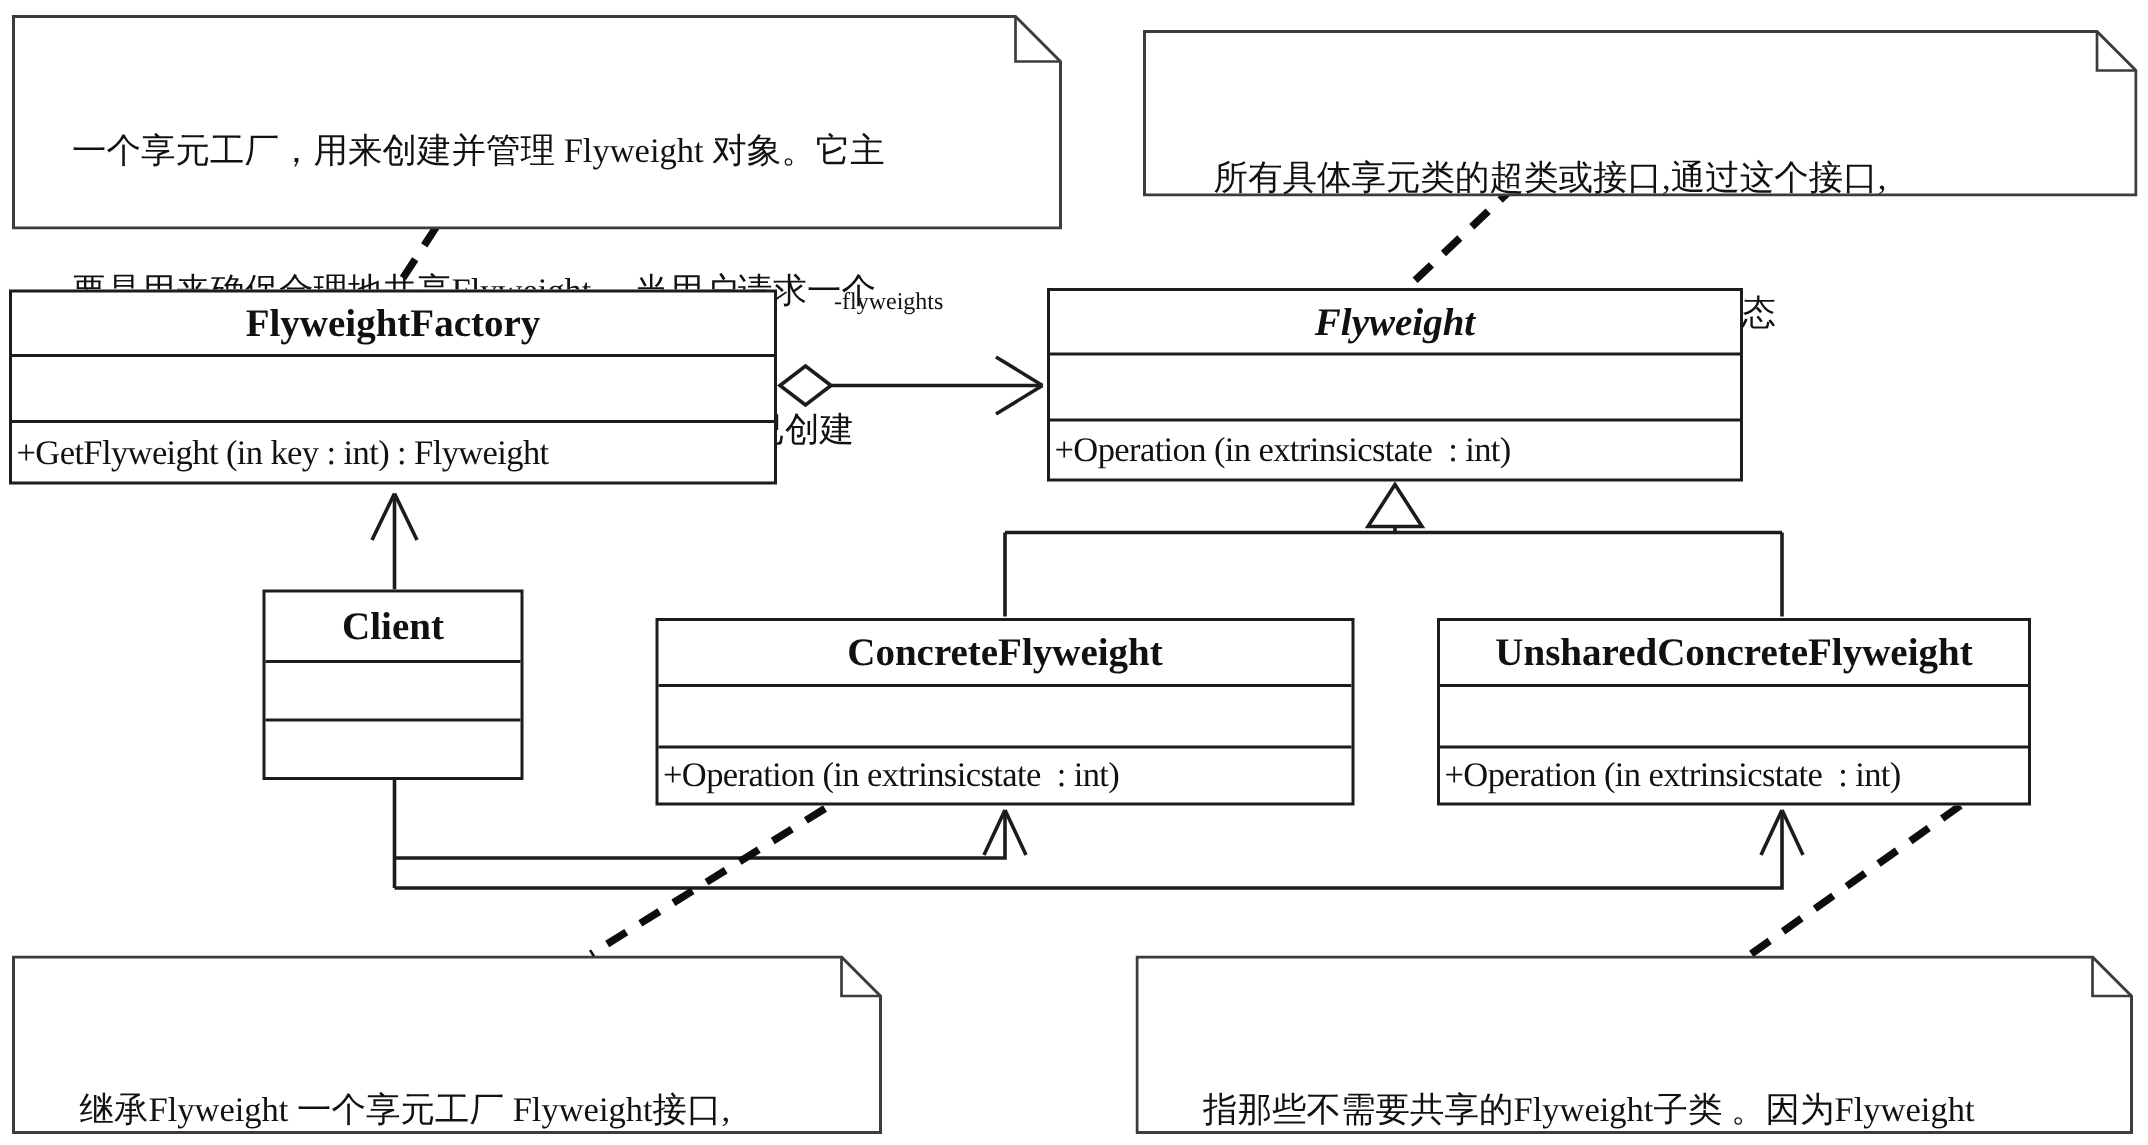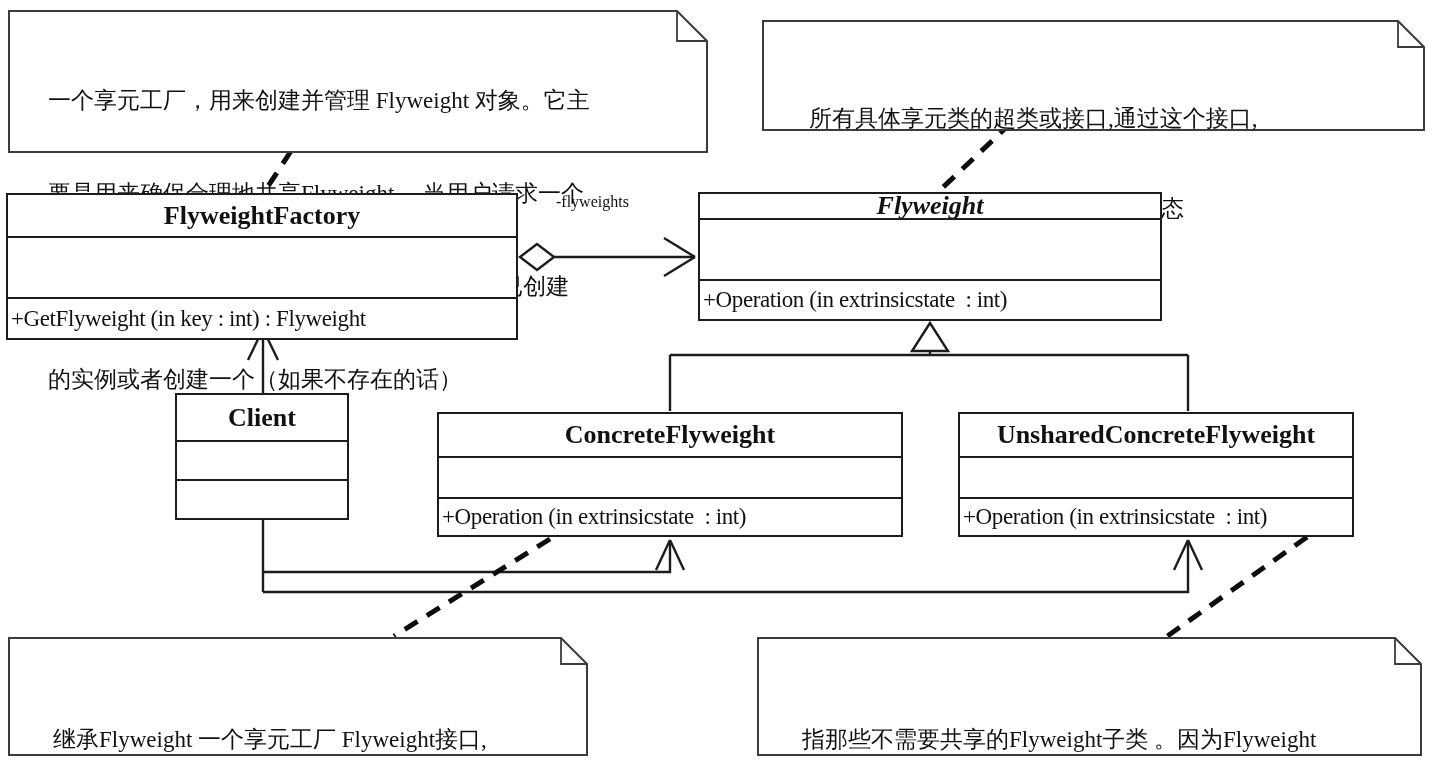--- a/index.html
+++ b/index.html
@@ -93,21 +93,20 @@
 
 <div class="uml-note" style="left:8px;top:10px;width:700px;height:143px;">
   <svg width="700" height="143">
     <polygon class="note-shape" points="1,1 669,1 699,31 699,142 1,142"></polygon>
     <polyline class="note-fold" points="669,1 669,31 699,31"></polyline>
   </svg>
   <div class="note-text" style="padding:13px 0 0 15px;">
     <div class="note-line">一个享元工厂，用来创建并管理 Flyweight 对象。它主</div>
     <div class="note-line">要是用来确保合理地共享Flyweight ，当用户请求一个</div>
     <div class="note-line">Flyweight 时，FlyweightFactory 对象提供一个已创建</div>
-    <div class="note-line">的实例或者创建一个（如果不存在的话）</div>
   </div>
 </div>
 
 <div class="uml-note" style="left:762px;top:20px;width:663px;height:111px;">
   <svg width="663" height="111">
     <polygon class="note-shape" points="1,1 636,1 662,27 662,110 1,110"></polygon>
     <polyline class="note-fold" points="636,1 636,27 662,27"></polyline>
   </svg>
   <div class="note-text" style="padding:24px 0 0 22px;line-height:30px;">
     <div class="note-line">所有具体享元类的超类或接口,通过这个接口,</div>
@@ -130,28 +129,28 @@
   <svg width="665" height="119">
     <polygon class="note-shape" points="1,1 638,1 664,27 664,118 1,118"></polygon>
     <polyline class="note-fold" points="638,1 638,27 664,27"></polyline>
   </svg>
   <div class="note-text" style="padding:28px 0 0 20px;line-height:30px;">
     <div class="note-line">指那些不需要共享的Flyweight子类 。因为Flyweight</div>
     
   </div>
 </div>
 
-<div class="uml-class" style="left:6px;top:193px;width:512px;height:147px;">
+<div class="uml-class" style="left:6px;top:193px;width:512px;height:130px;">
   <div class="uml-compartment uml-title" style="height:41px;">FlyweightFactory</div>
   <div class="uml-compartment spacer"></div>
   <div class="uml-compartment uml-methods" style="height:41px;">+GetFlyweight (in key : int) : Flyweight</div>
 </div>
 
 <div class="uml-class abstract" style="left:698px;top:192px;width:464px;height:129px;">
-  <div class="uml-compartment uml-title" style="height:24px;">Flyweight</div>
+  <div class="uml-compartment uml-title" style="height:41px;">Flyweight</div>
   <div class="uml-compartment spacer"></div>
   <div class="uml-compartment uml-methods" style="height:40px;">+Operation (in extrinsicstate  : int)</div>
 </div>
 
 <div class="uml-class" style="left:175px;top:393px;width:174px;height:127px;">
   <div class="uml-compartment uml-title" style="height:45px;">Client</div>
   <div class="uml-compartment spacer"></div>
   <div class="uml-compartment spacer"></div>
 </div>
 

